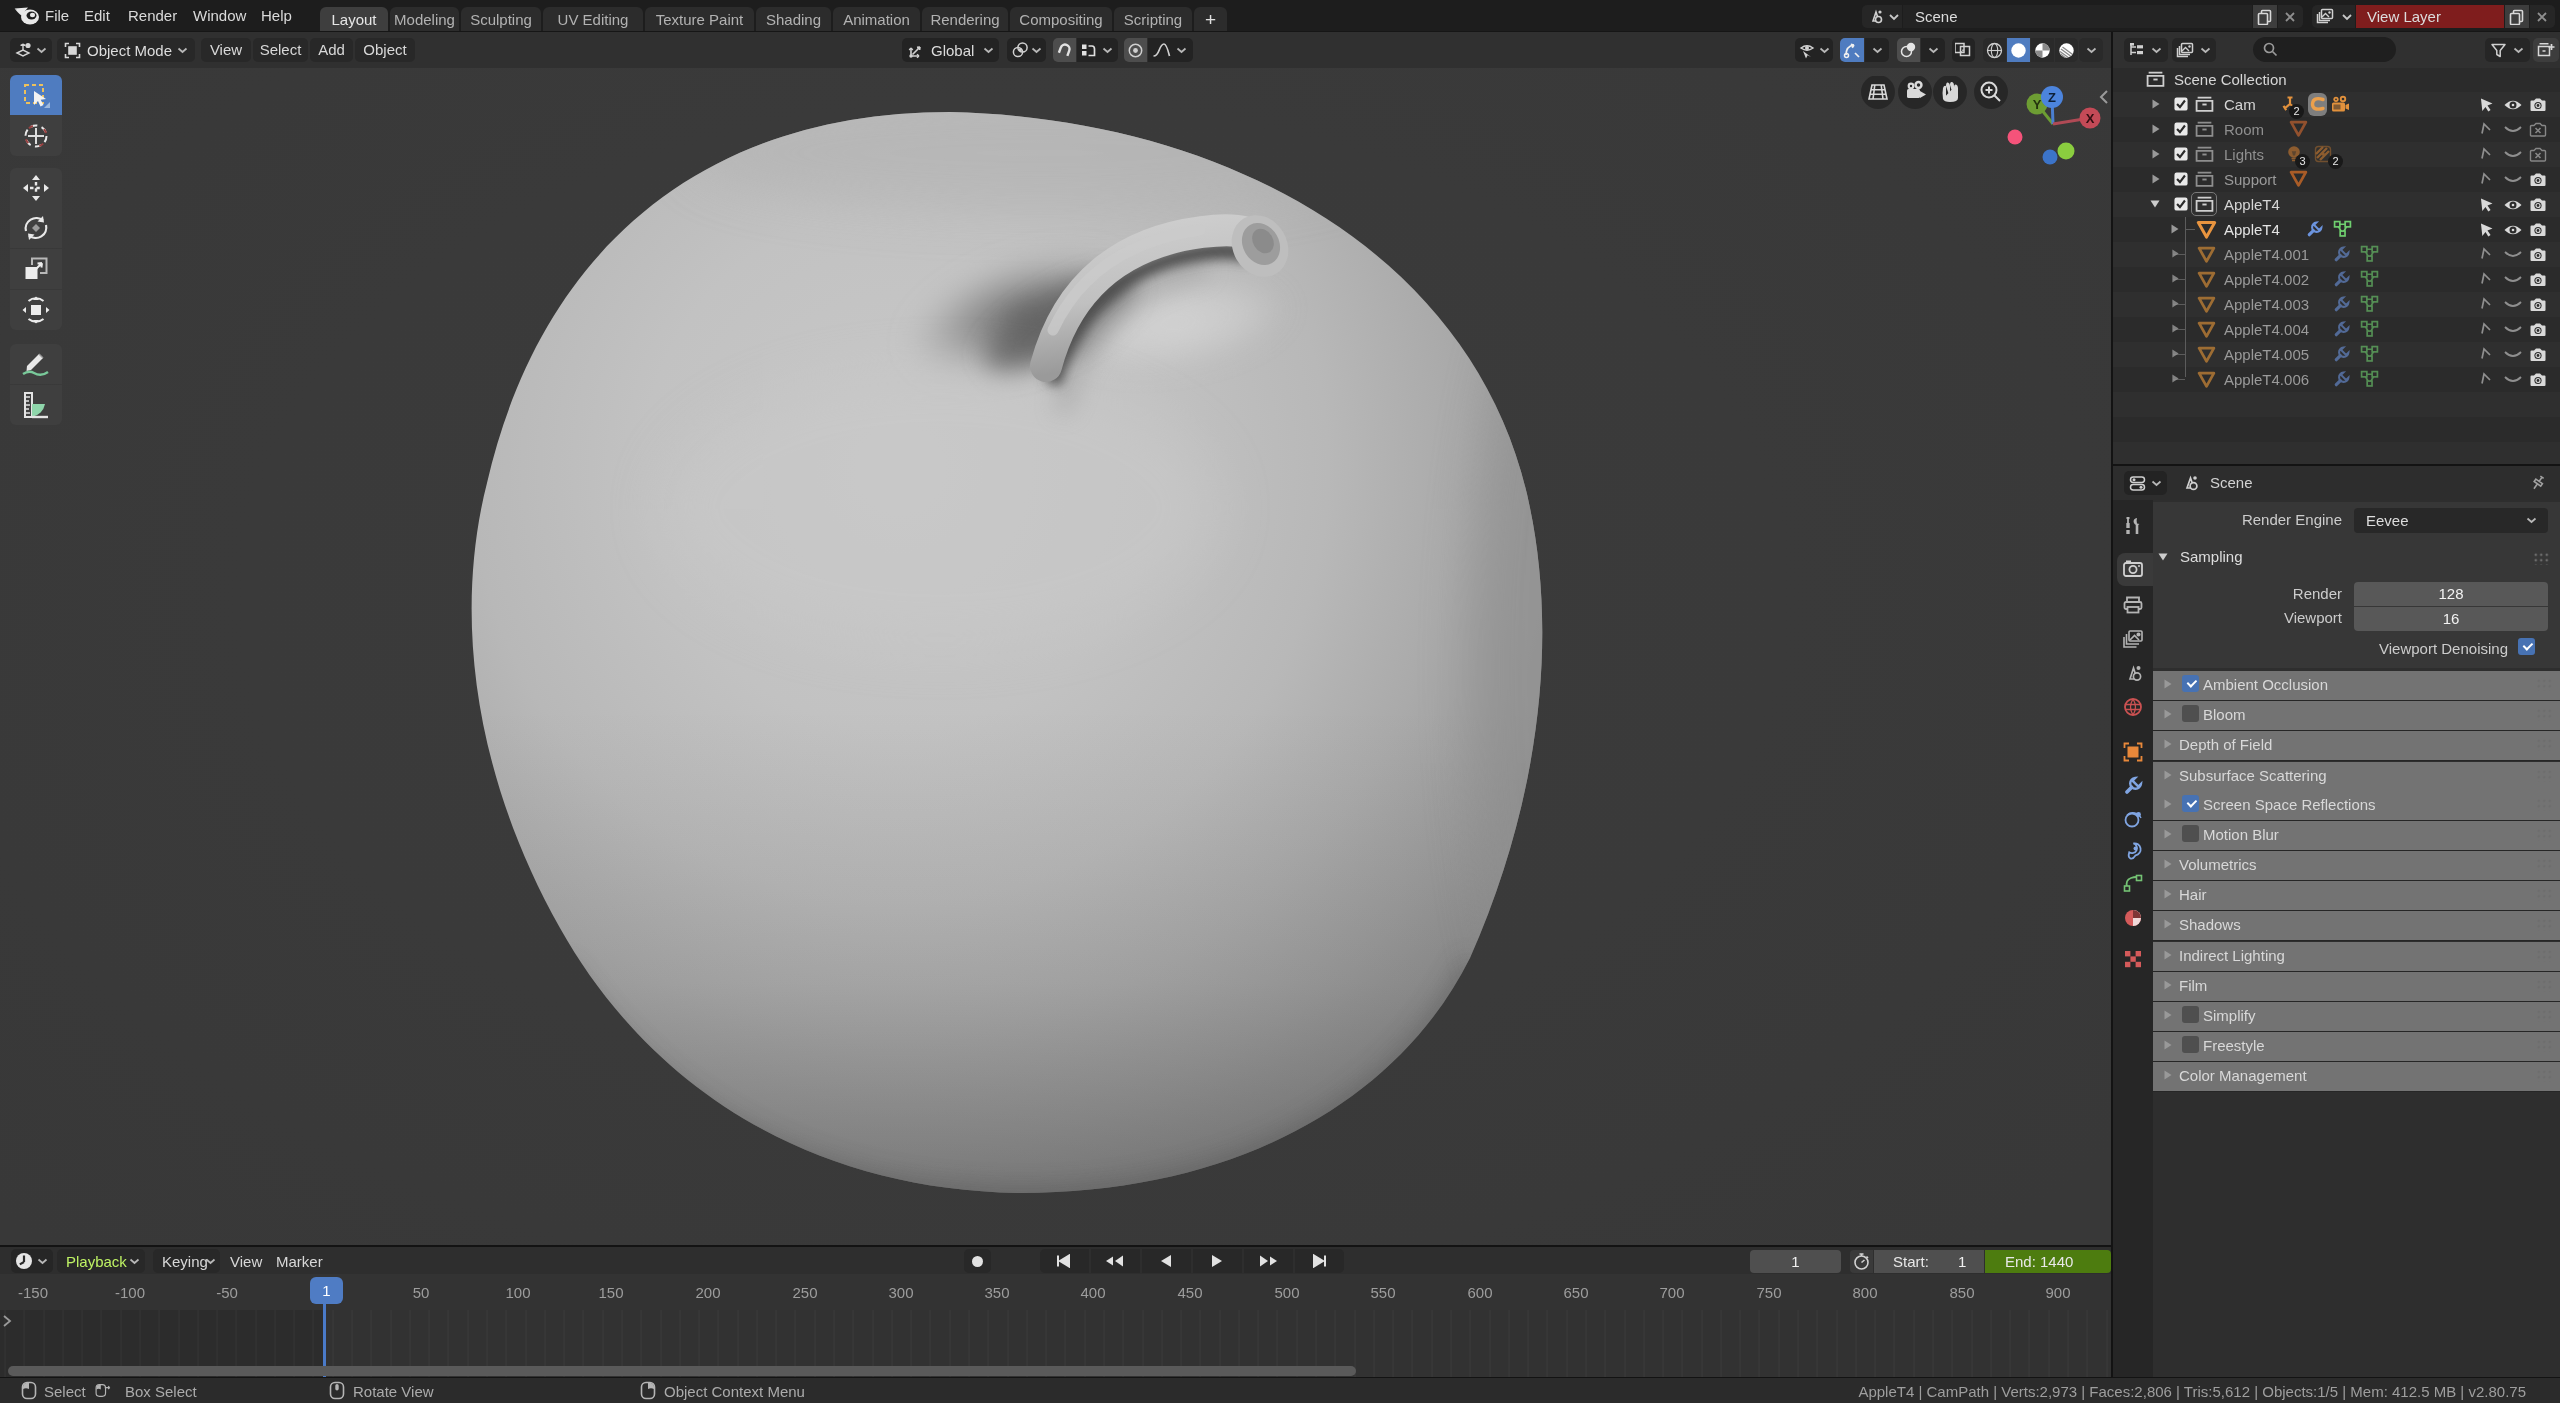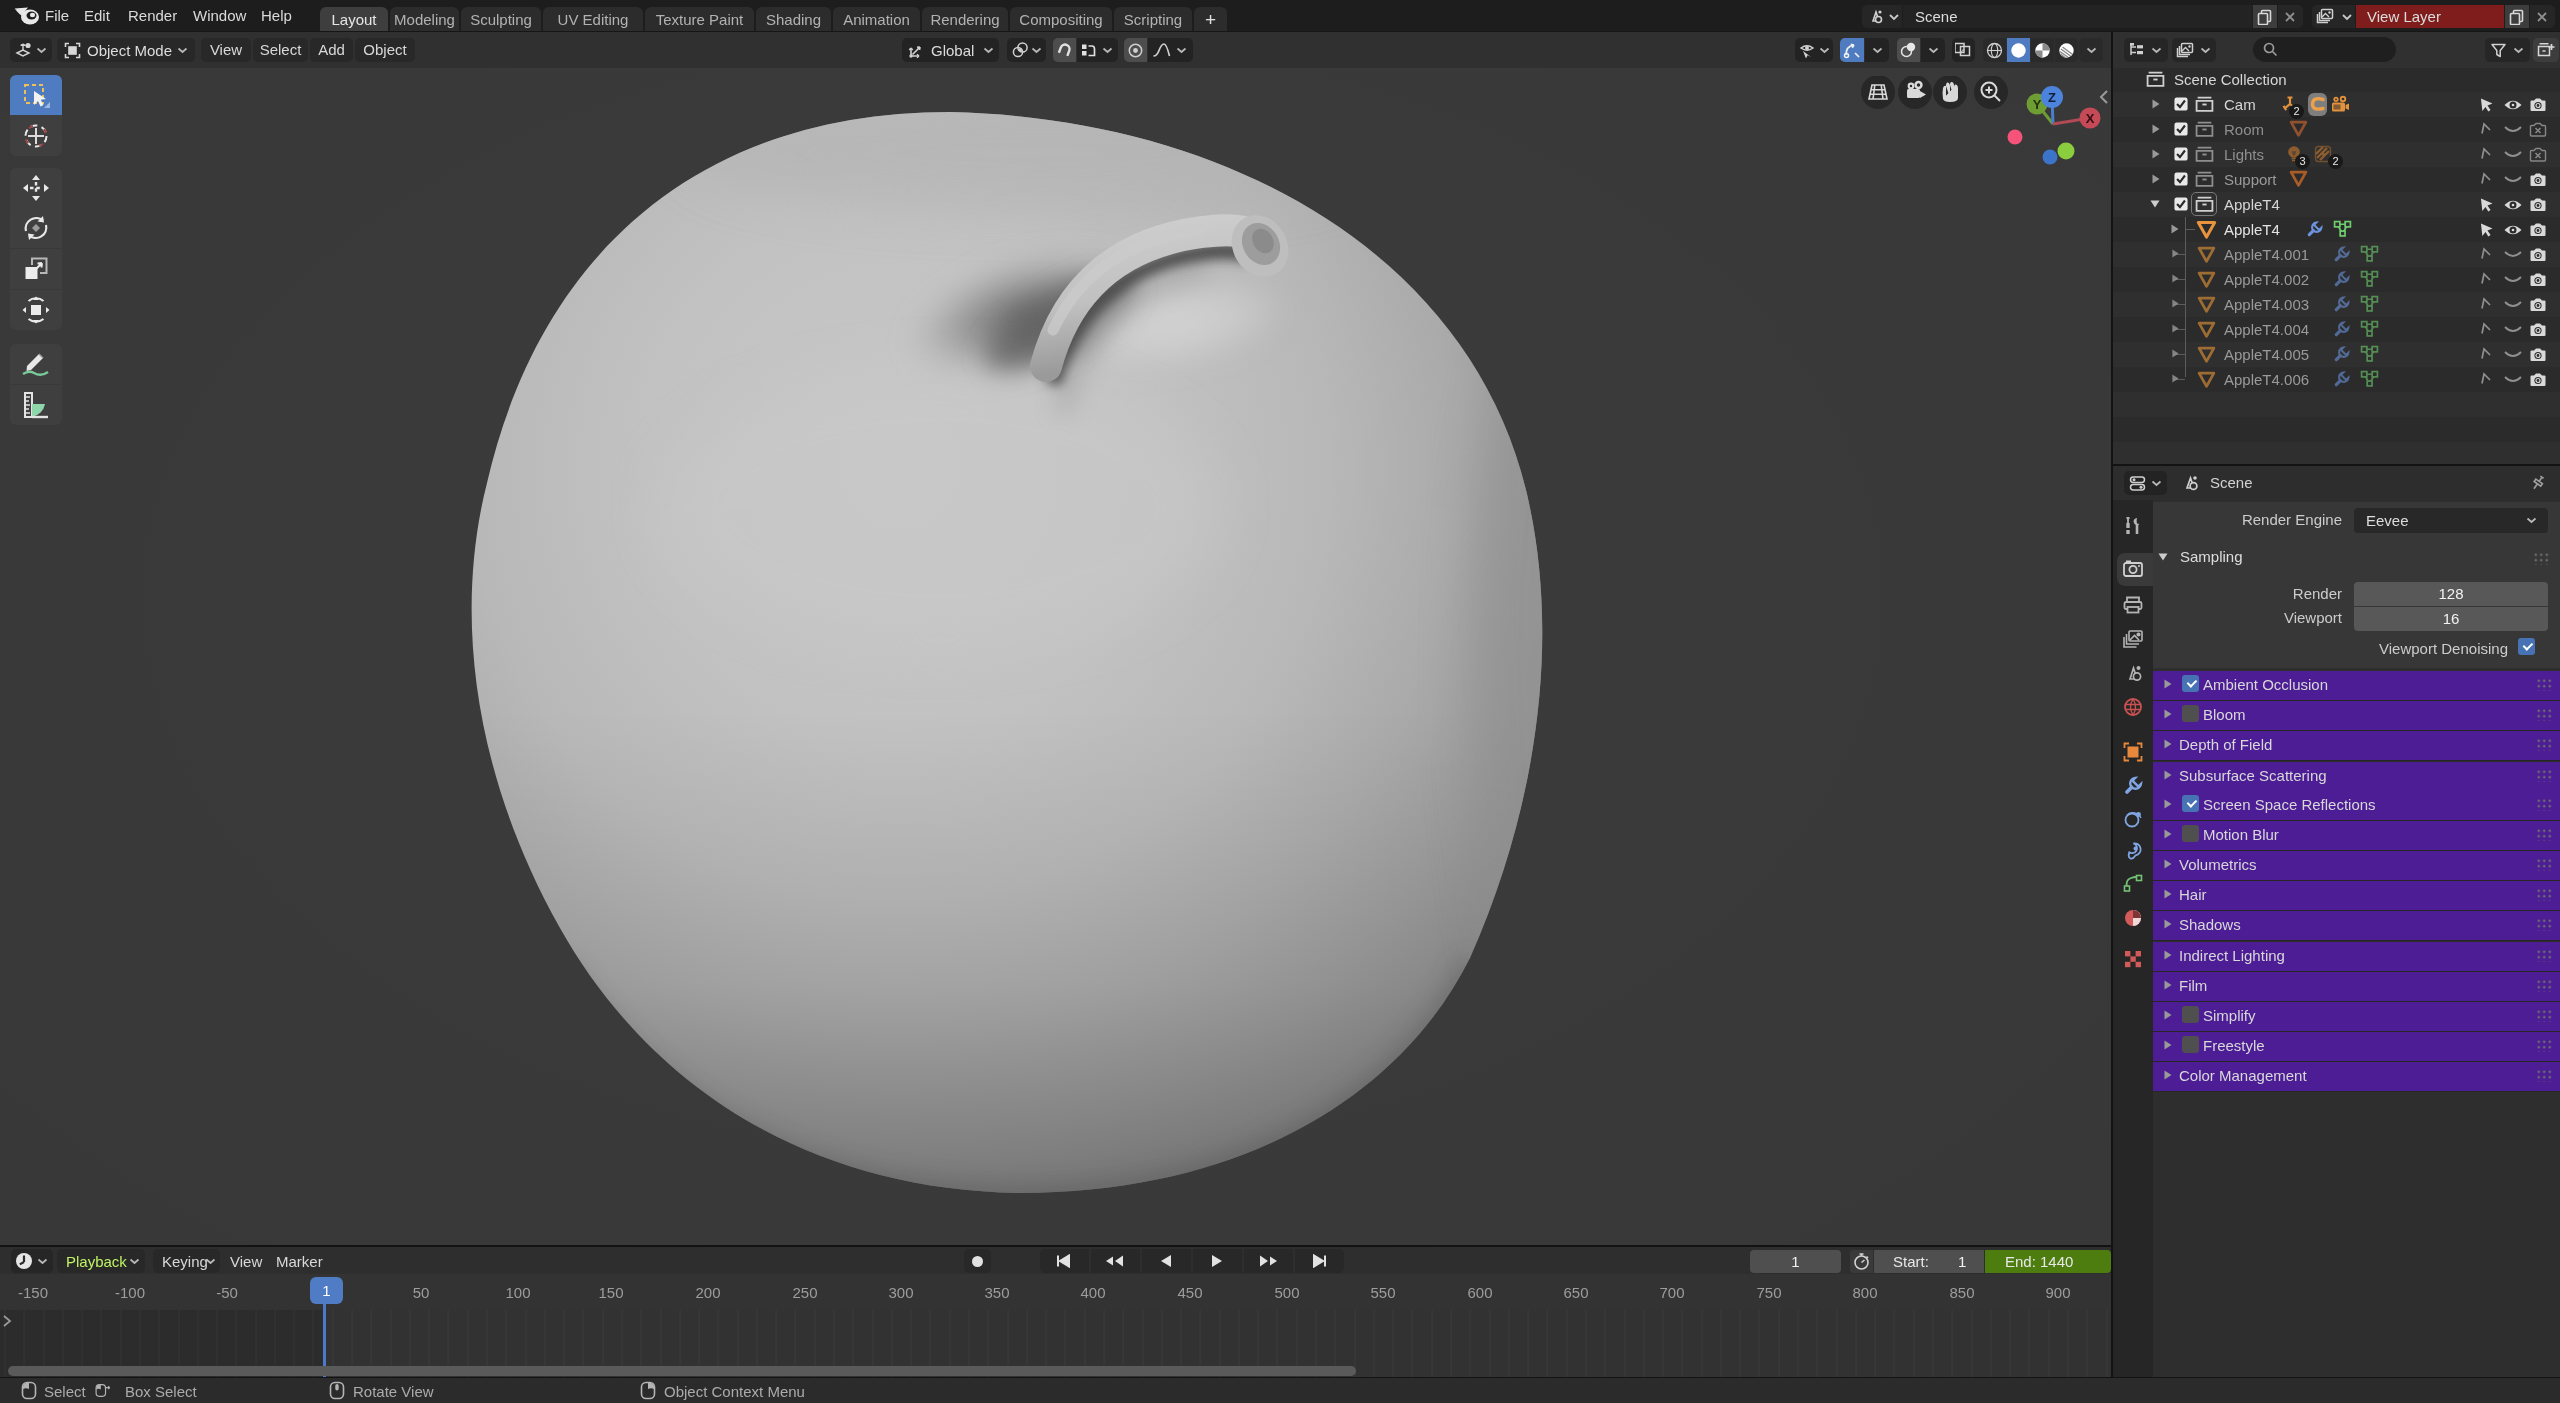--- a/index.html
+++ b/index.html
@@ -4,21 +4,21 @@
 html,body{margin:0;padding:0;background:#101010;width:2560px;height:1403px;overflow:hidden}
 *{box-sizing:border-box}
 body{font-family:"Liberation Sans",sans-serif;-webkit-font-smoothing:antialiased}
 .abs{position:absolute}
 .txt{position:absolute;white-space:nowrap;font-size:15px;color:#d6d6d6;line-height:1}
 .chip{position:absolute;background:#232323;border-radius:5px}
 .tab{top:7px;height:25px;background:#2c2c2c;border-radius:6px 6px 0 0;text-align:center;font-size:15px;color:#b2b2b2;line-height:25px}
 .hbtn{position:absolute;top:6px;height:24px;background:#282828;border-radius:5px;text-align:center;font-size:15px;color:#d8d8d8;line-height:24px}
 .tool{position:absolute;left:10px;width:52px}
 .ticon{left:9px}
-.panel{left:40px;width:407px;height:30px;background:#4c1d95;border-bottom:1px solid #262626}
+.panel{left:40px;width:407px;height:30px;background:#737373;border-bottom:1px solid #262626}
 .panel .dots{left:383px}
 .dots{left:420px;width:17px;height:13px;background-image:radial-gradient(circle,#6d6d6d 1.3px,transparent 1.5px);background-size:5.5px 5.5px}
 .cbon{width:17px;height:17px;background:#4772b3;border-radius:3px}
 .cbon::after{content:"";position:absolute;left:4px;top:3px;width:7px;height:4px;border-left:2.2px solid #fff;border-bottom:2.2px solid #fff;transform:rotate(-45deg) translate(0,2px)}
 .cboff{width:17px;height:17px;background:#4f4f4f;border-radius:3px}
 .rlab{position:absolute;top:37px;width:96px;text-align:center;font-size:15px;color:#9d9d9d}
 .stxt{position:absolute;top:5px;font-size:15px;color:#ababab;white-space:nowrap}
 .mouse{top:3px;width:16px;height:19px}
 #grid{left:0;top:63px;width:2111px;height:67px;background-image:repeating-linear-gradient(90deg,rgba(255,255,255,0.045) 0 1px,transparent 1px 19.28px);background-position:4.6px 0}
 svg{display:block}
@@ -1245,19 +1245,20 @@
     </svg>
   <div class="stxt" style="left:125px">Box Select</div>
   <svg class="abs mouse" style="left:329px">
       <use href="#s-mmb"></use>
     </svg>
   <div class="stxt" style="left:353px">Rotate View</div>
   <svg class="abs mouse" style="left:640px">
       <use href="#s-rmb"></use>
     </svg>
   <div class="stxt" style="left:664px">Object Context Menu</div>
+  <div class="stxt" style="left:0;width:2526px;text-align:right;color:#9e9e9e">AppleT4 | CamPath | Verts:2,973 | Faces:2,806 | Tris:5,612 | Objects:1/5 | Mem: 412.5 MB | v2.80.75</div>
 </div>
 
 <div class="abs" style="left:0;top:31px;width:2560px;height:1px;background:#161616"></div>
 <div class="abs" style="left:2111px;top:32px;width:2px;height:1346px;background:#131313"></div>
 <div class="abs" style="left:2113px;top:464px;width:447px;height:2px;background:#131313"></div>
 <div class="abs" style="left:0;top:1245px;width:2111px;height:2px;background:#131313"></div>
 <div class="abs" style="left:0;top:1377px;width:2560px;height:1px;background:#131313"></div>
 
 </body></html>

